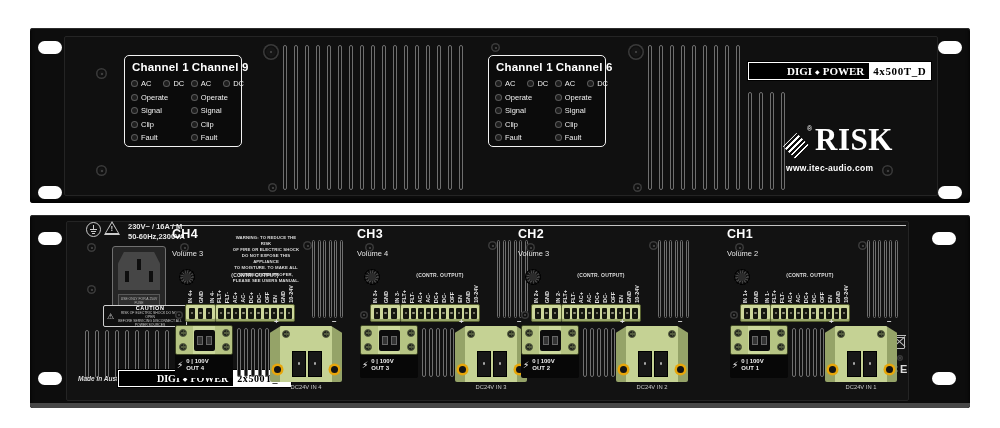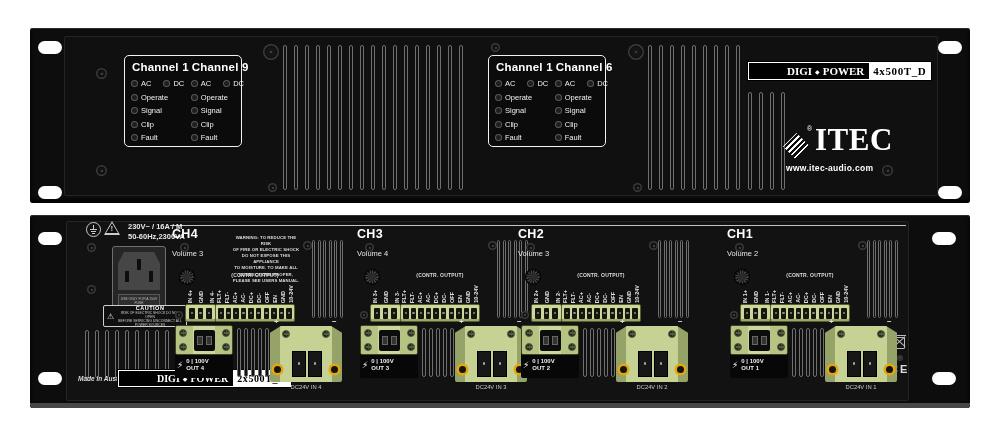--- a/index.html
+++ b/index.html
@@ -322,21 +322,21 @@
         <span>DIGI</span>
         <span class="badge-dia">◆</span>
         <span>POWER</span>
       </div>
       <div class="badge-light">4x500T_D</div>
     </div>
 
     <div class="itec">
       <div class="itec-dia"></div>
       <div class="itec-reg">®</div>
-      <div class="itec-name">ITEC</div>
+      <div class="itec-name">RISK</div>
       <div class="itec-url">www.itec-audio.com</div>
     </div>
   </section>
 
   <section class="panel rear">
     <div class="face"></div>
 
     <div class="oval" style="left:8px;top:17px"></div>
     <div class="oval" style="left:8px;top:157px"></div>
     <div class="oval" style="left:902px;top:17px"></div>

